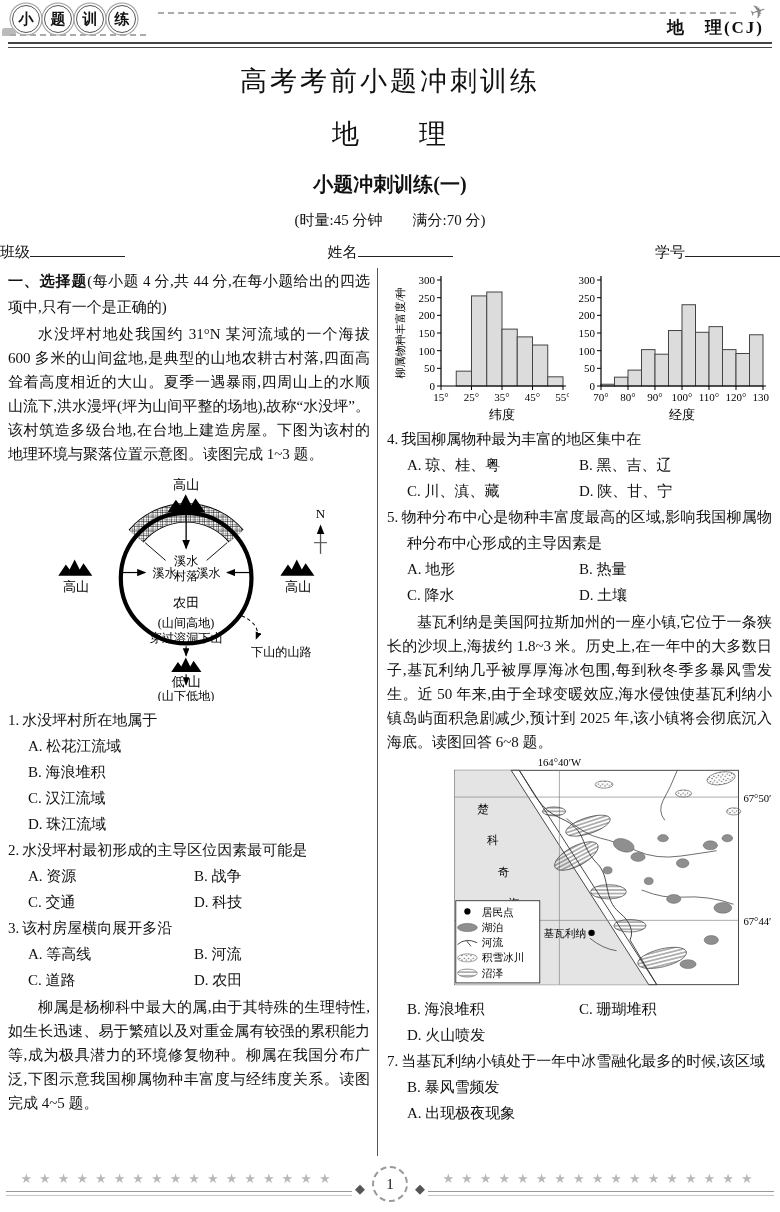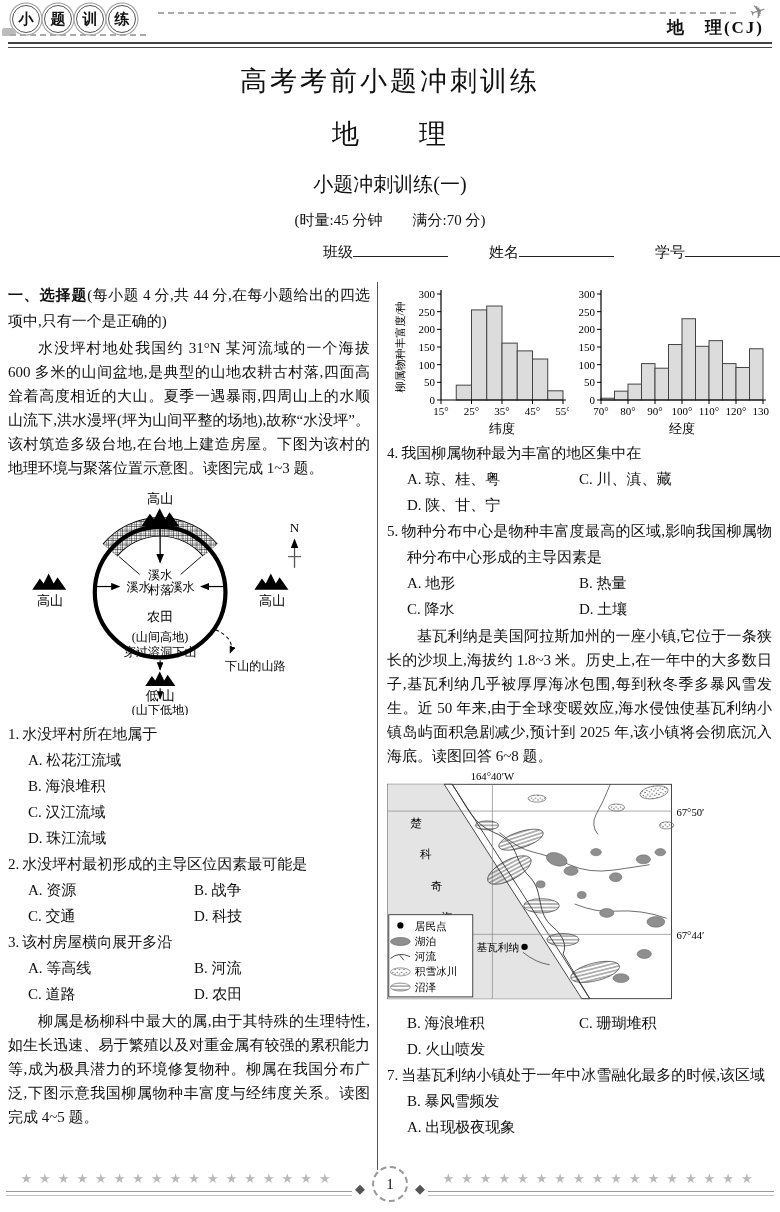--- a/index.html
+++ b/index.html
@@ -15,40 +15,40 @@
   .hdr-dash2{position:absolute;left:10px;width:136px;top:34px;border-top:2px dashed #aaa}
   .logo-blob{position:absolute;left:2px;top:28px;width:14px;height:8px;background:#bbb;border-radius:4px 6px 6px 2px}
   .plane{position:absolute;right:14px;top:0px;color:#888;font-size:19px;transform:rotate(-18deg)}
   .hdr-subject{position:absolute;left:0;right:16px;top:16px;text-align:right;font-weight:bold;
                font-size:17px;letter-spacing:2px}
   .rule{margin:0 8px;border-top:2.5px solid #444;border-bottom:1.2px solid #444;height:2.5px}
   
   .tb{text-align:center}
   .tb .t1{font-size:27px;font-weight:normal;letter-spacing:3px;margin-top:15px}
   .tb .t2{font-size:27px;font-weight:normal;letter-spacing:2px;margin-top:17px}
-  .tb .t3{font-size:20px;font-weight:normal;margin-top:19px}
+  .tb .t3{font-size:20px;font-weight:bold;margin-top:19px}
   .tb .meta{font-size:15px;margin-top:13px}
-  .fields{display:flex;justify-content:flex-end;gap:41px;font-size:15px;margin-top:11px}
+  .fields{display:flex;justify-content:space-between;gap:41px;font-size:15px;margin-top:11px}
   .uline{display:inline-block;width:95px;border-bottom:1.2px solid #222;height:15px}
   
-  .columns{display:flex;padding:0 8px;height:888px;overflow:hidden;margin-top:20px}
+  .columns{display:flex;padding:0 8px;height:888px;overflow:hidden;margin-top:6px}
   .col-left{width:362px;flex:none;padding-right:7px}
   .vdiv{flex:none;width:0;border-left:1.2px solid #555}
   .col-right{flex:1;padding-left:9px;min-width:0}
   .sec-head{font-size:15px;line-height:26px;text-align:justify}
   .sec-head b{letter-spacing:.5px}
   .passage{font-size:15px;line-height:24px;text-indent:2em;text-align:justify;margin:2px 0}
   .q{font-size:15px}
   .q .stem{line-height:26px;padding-left:20px;text-indent:-20px;text-align:justify}
   .q .qnum{padding-right:3px}
   .opts{padding-left:20px;line-height:26px}
   .opts.grid{display:grid}
   .col-left .opts.grid{grid-template-columns:166px auto}
   .col-right .opts.grid{grid-template-columns:172px auto}
-  .figure{text-align:left;margin:2px 0}
+  .figure{text-align:right;margin:2px 0}
   svg text{font-family:"Liberation Serif","DejaVu Serif",serif}
   .charts{display:flex;justify-content:center;align-items:flex-end;gap:2px;margin:2px 0 4px}
   
   .footer{position:absolute;left:0;right:0;bottom:16px;display:flex;align-items:flex-end;padding:0 6px}
   .fs{flex:1;min-width:0}
   .stars{color:#b8b8b8;font-size:13px;letter-spacing:7px;white-space:nowrap;overflow:hidden;text-align:center;height:18px}
   .frule{height:3px;border-top:1.6px solid #999;border-bottom:1px solid #c4c4c4;margin-top:2px}
   .fdm{color:#555;font-size:13px;margin:0 3px;line-height:14px}
   .pgc{flex:none;width:32px;height:32px;border:2px dashed #9a9a9a;border-radius:50%;display:flex;
        align-items:center;justify-content:center;font-size:15px;margin:0 4px;position:relative;top:6px;background:#fff}
@@ -268,20 +268,21 @@
             <line x1="192" y1="116" x2="192" y2="120" stroke="#000"></line>
             <text x="192" y="131" text-anchor="middle" font-size="11">130°</text>
             <text x="111" y="149" text-anchor="middle" font-size="13">经度</text>
           </svg>
       </div>
 
       <div class="q">
         <div class="stem"><span class="qnum">4.</span><span>我国柳属物种最为丰富的地区集中在</span></div>
         <div class="opts grid">
           <div>A. 琼、桂、粤</div>
+          <div>B. 黑、吉、辽</div>
           <div>C. 川、滇、藏</div>
           <div>D. 陕、甘、宁</div>
         </div>
       </div>
 
       <div class="q">
         <div class="stem"><span class="qnum">5.</span><span>物种分布中心是物种丰富度最高的区域,影响我国柳属物种分布中心形成的主导因素是</span></div>
         <div class="opts grid">
           <div>A. 地形</div>
           <div>B. 热量</div>

